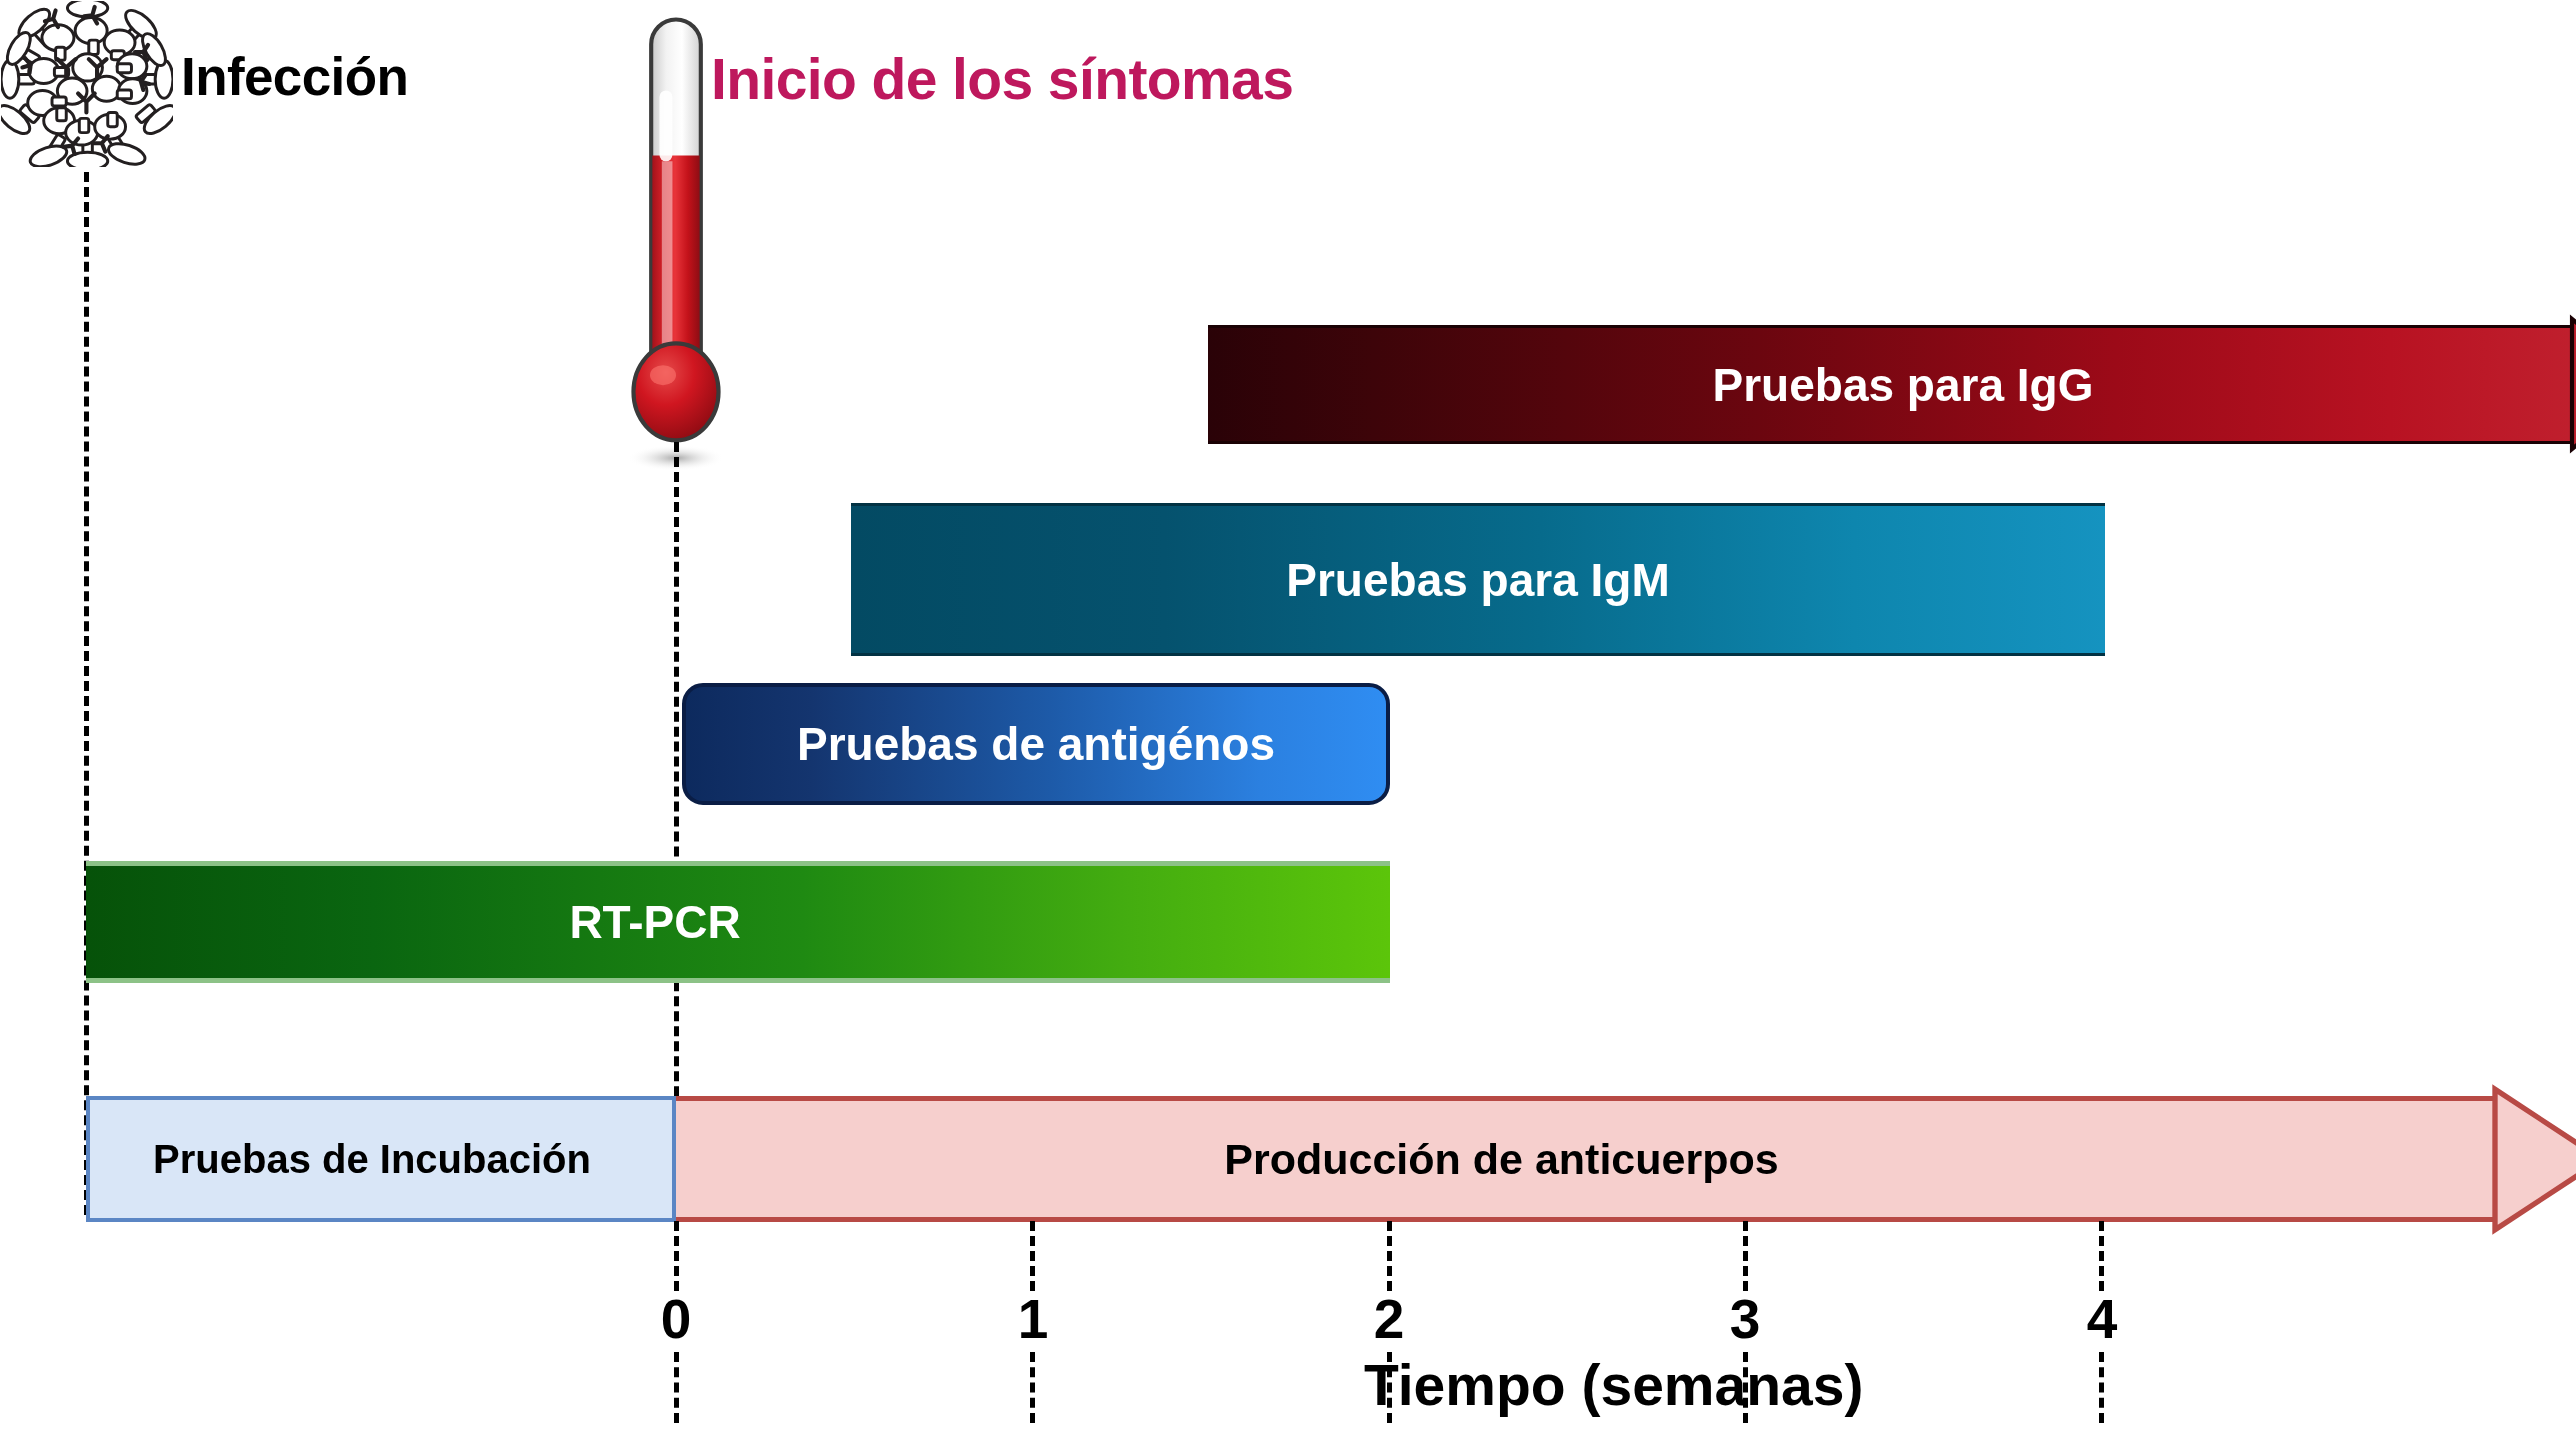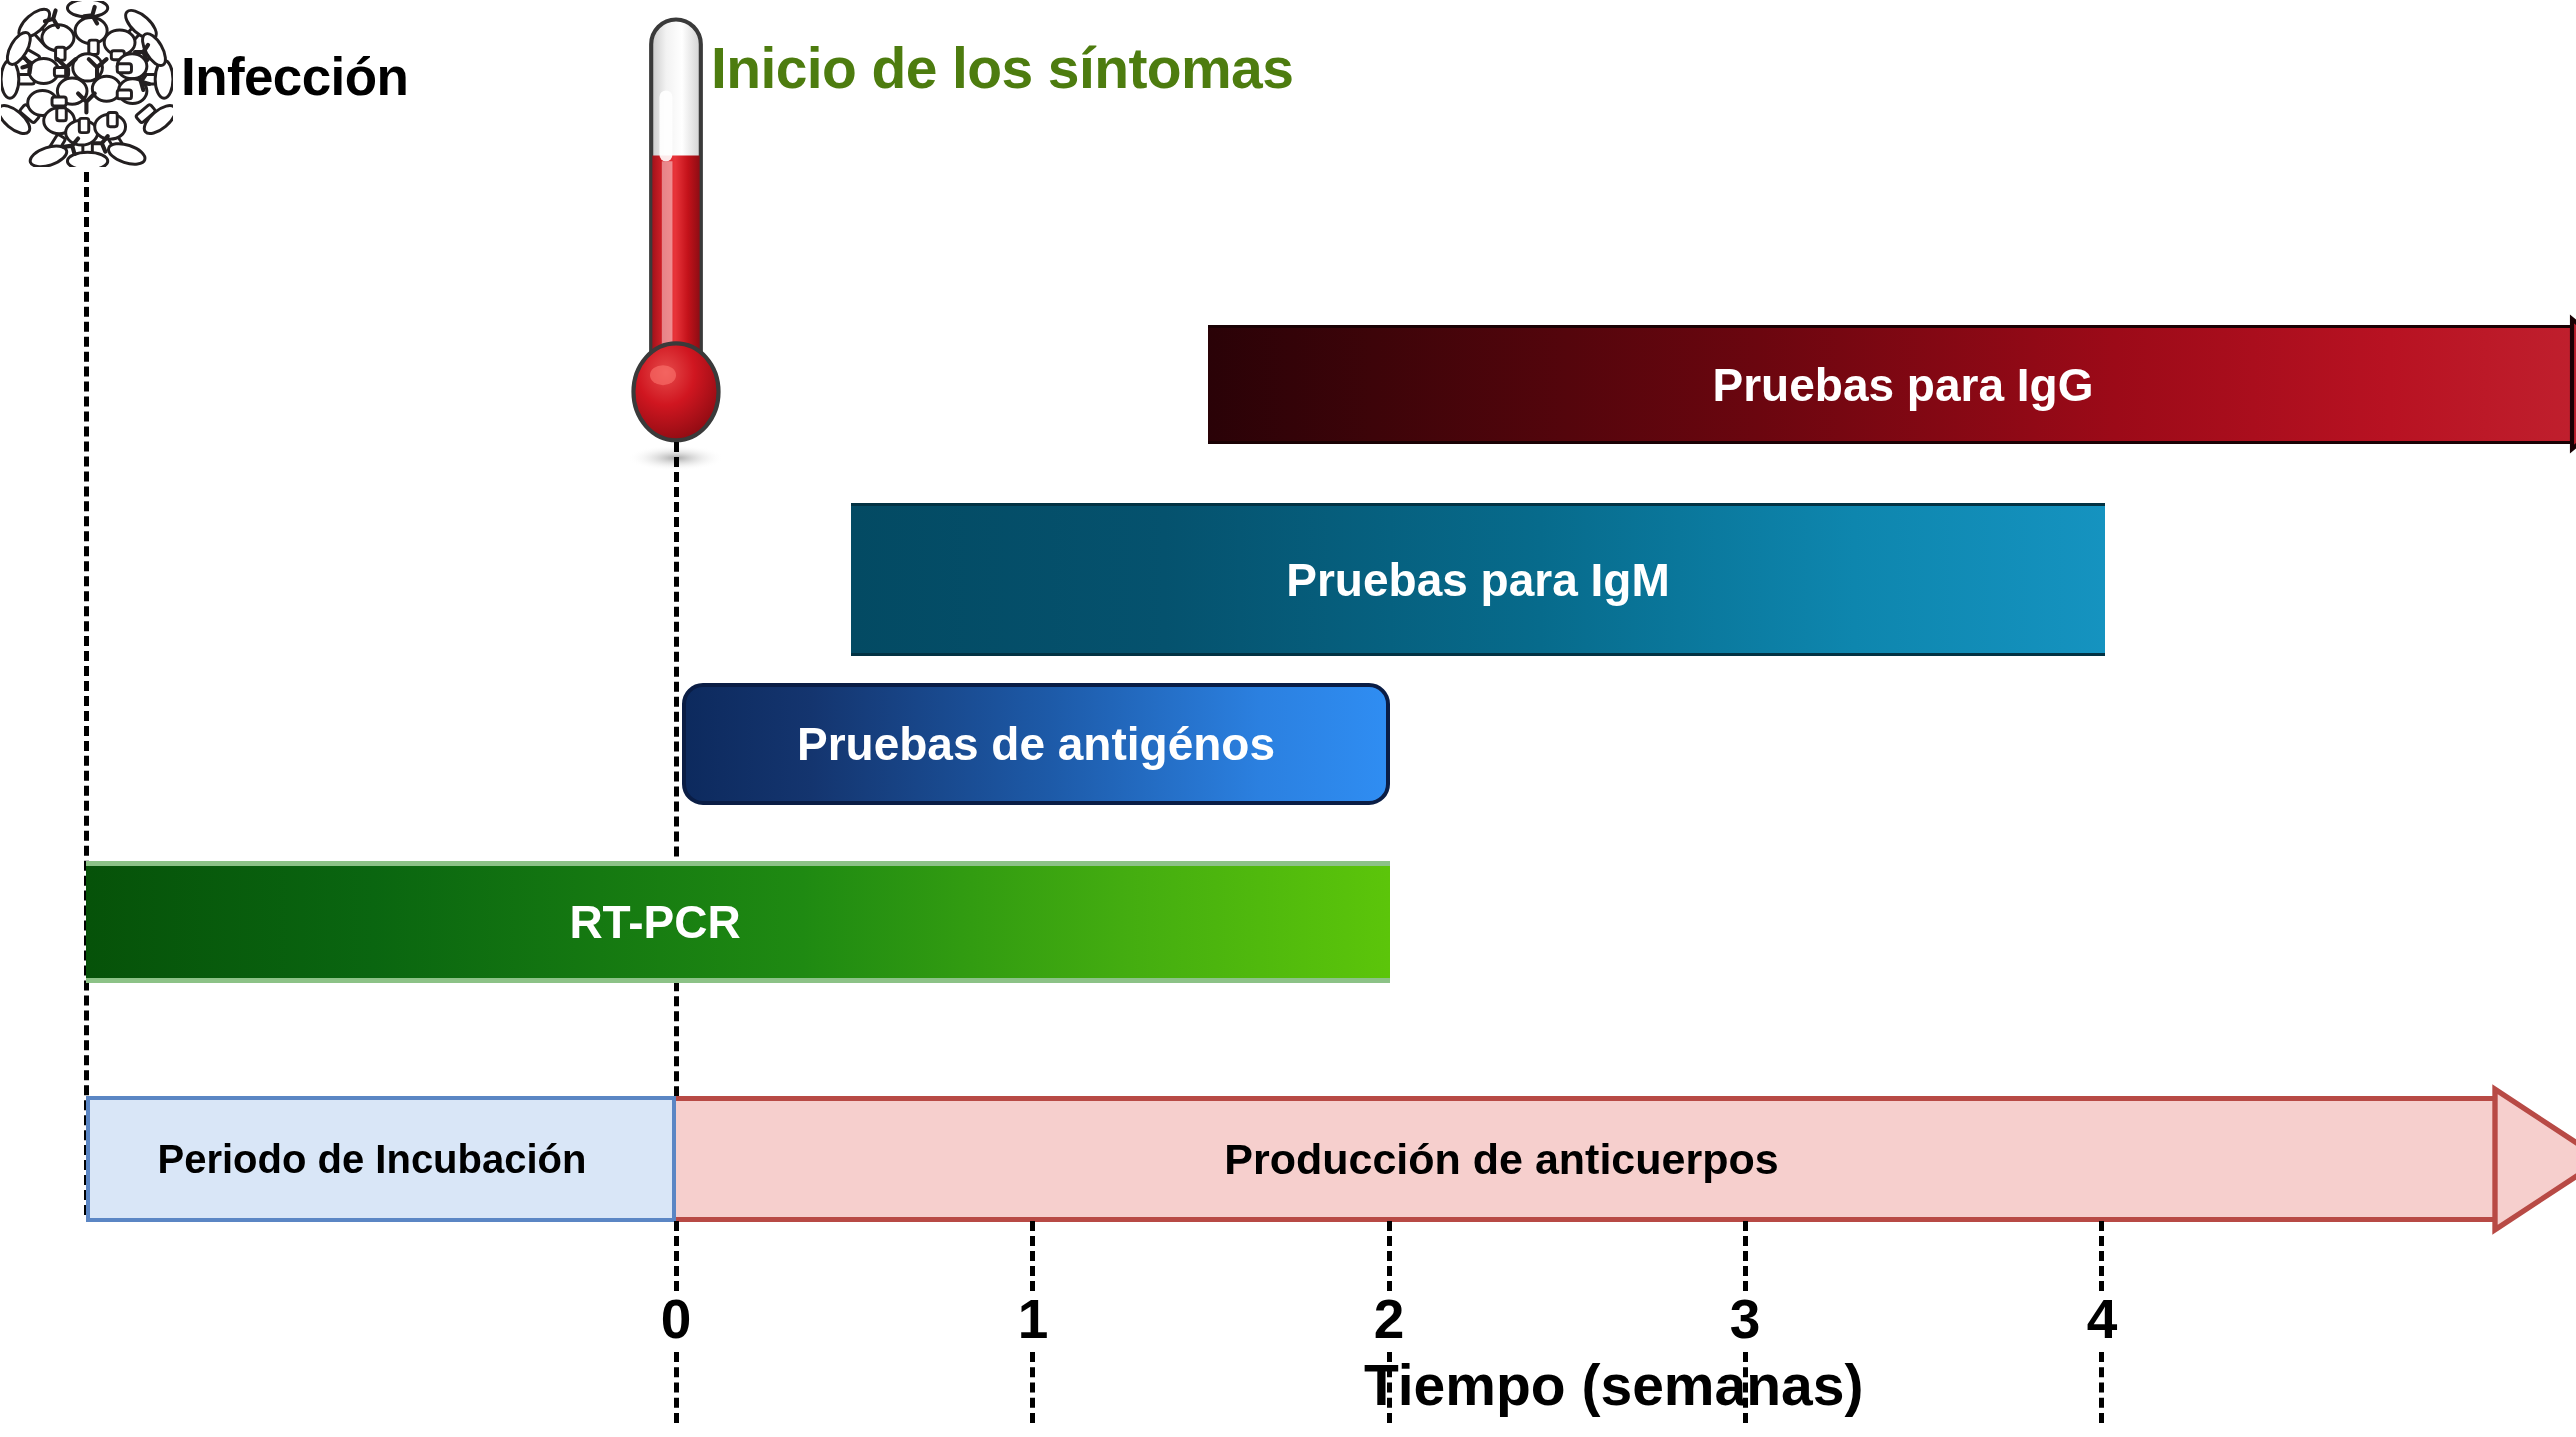--- a/index.html
+++ b/index.html
@@ -8,22 +8,22 @@
 
   .stage{position:absolute;left:0;top:0;width:2576px;height:1438px;}
 
   
   .virus{position:absolute;left:1.2px;top:1.2px;width:172px;height:166px;}
   .virus svg{width:100%;height:100%;display:block;}
 
   
   .lbl-infeccion{position:absolute;left:181px;top:46px;font-size:53px;font-weight:bold;
                  color:#000;white-space:nowrap;letter-spacing:-0.6px;}
-  .lbl-sintomas{position:absolute;left:711px;top:35px;font-size:57px;font-weight:bold;
-                color:#4d7c0f;white-space:nowrap;letter-spacing:-0.6px;}
+  .lbl-sintomas{position:absolute;left:711px;top:46px;font-size:57px;font-weight:bold;
+                color:#be185d;white-space:nowrap;letter-spacing:-0.6px;}
 
   
   .thermo{position:absolute;left:611px;top:13px;width:130px;height:468px;}
   .thermo svg{width:100%;height:100%;display:block;}
 
   
   .vline{position:absolute;width:0;border-left:5.3px dashed #000;}
   .vline-infect{left:84px;top:172px;height:1043px;}
   .vline-onset{left:674px;top:442px;height:774px;}
 
@@ -218,21 +218,21 @@
 
   <div class="bar bar-ag">
     <span class="txt">Pruebas de antigénos</span>
   </div>
 
   <div class="bar bar-pcr">
     <span class="txt">RT-PCR</span>
   </div>
 
   <div class="bar box-incub">
-    <span class="txt">Periodo de Incubación</span>
+    <span class="txt">Pruebas de Incubación</span>
   </div>
 
   <div class="bar box-ab">
     <div class="abbody"></div>
     <div class="abhead">
       <svg class="arrow-svg" viewBox="0 0 180 264" preserveAspectRatio="none">
         <polygon points="0,14 0,250 180,132" fill="#f6cfcd" stroke="#b84a45" stroke-width="9"></polygon>
       </svg>
     </div>
     <span class="txt">Producción de anticuerpos</span>

